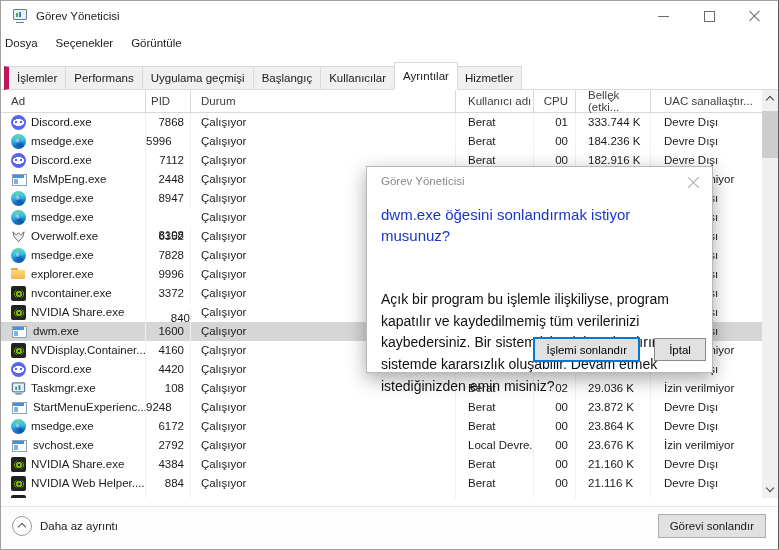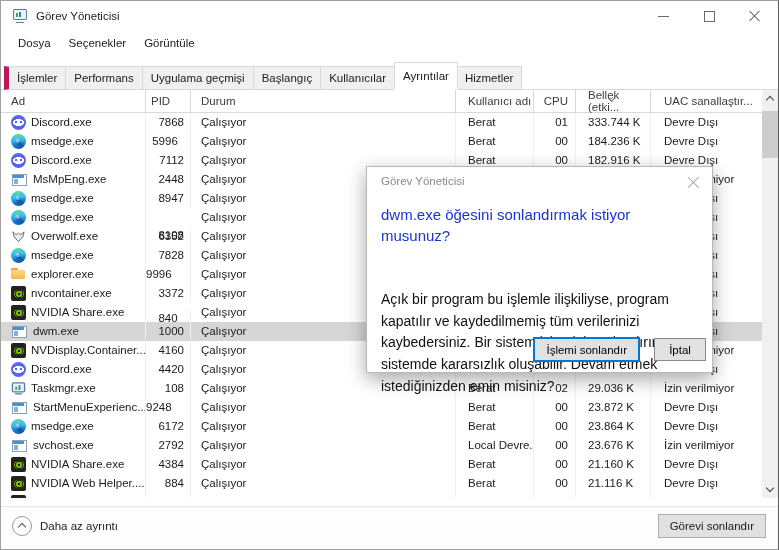--- a/index.html
+++ b/index.html
@@ -20,21 +20,21 @@
   
   .tm-ico{display:inline-block;width:16px;height:14px;position:relative;margin-left:11px;}
   .tm-ico .scr{position:absolute;top:0;left:1px;width:12px;height:9px;border:1.5px solid #5f7d95;border-radius:1px;background:#eaf3fb;}
   .tm-ico .bar1{position:absolute;left:4px;top:4px;width:2px;height:4px;background:#3fae49;}
   .tm-ico .bar2{position:absolute;left:7px;top:2.5px;width:2px;height:5.5px;background:#2d7dd2;}
   .tm-ico .std{position:absolute;left:4px;bottom:0;width:8px;height:1.5px;background:#5f7d95;}
 
   
   .menubar{position:absolute;top:30px;left:0;right:0;height:24px;display:flex;align-items:center;background:#fff;}
   .menu-item{padding:0 9px;height:100%;display:flex;align-items:center;cursor:default;}
-  .menu-item:first-child{padding-left:17px;}
+  .menu-item:first-child{padding-left:4px;}
 
   
   .tabbar{position:absolute;top:54px;left:0;right:0;height:35px;}
   .tabbar .strip{position:absolute;left:0;right:0;bottom:0;height:1px;background:#d9d9d9;}
   .tabs{position:absolute;left:3px;bottom:0;display:flex;align-items:flex-end;}
   .tab{height:22px;line-height:22px;padding:0 8px;background:#f0f0f0;border:1px solid #d9d9d9;border-left:none;cursor:default;}
   .tab:first-child{border-left:5px solid #be185d;}
   .tab.active{height:26px;line-height:26px;background:#fff;border-left:1px solid #d9d9d9;border-bottom:1px solid #fff;position:relative;z-index:2;margin:0 -1px;}
 
   
@@ -169,21 +169,21 @@
           <div class="cell" style="width: 78px; padding-left: 12px;">Berat</div>
           <div class="cell r" style="width: 42px; padding-right: 7px;">01</div>
           <div class="cell" style="width: 75px; padding-left: 12px;">333.744 K</div>
           <div class="cell" style="width: 113px; padding-left: 13px;">Devre Dışı</div>
         </div>
         <div class="prow">
           <div class="cell namecell" style="width: 145px; padding-left: 10px;">
             <span class="ic ic-edge"></span>
             <span class="nm">msedge.exe</span>
           </div>
-          <div class="cell" style="width: 45px; padding-left: 0px; text-align: center; padding-right: 6px;">5996</div>
+          <div class="cell" style="width: 45px; padding-left: 0px; text-align: left; padding-right: 6px;">5996</div>
           <div class="cell" style="width: 265px; padding-left: 10px;">Çalışıyor</div>
           <div class="cell" style="width: 78px; padding-left: 12px;">Berat</div>
           <div class="cell r" style="width: 42px; padding-right: 7px;">00</div>
           <div class="cell" style="width: 75px; padding-left: 12px;">184.236 K</div>
           <div class="cell" style="width: 113px; padding-left: 13px;">Devre Dışı</div>
         </div>
         <div class="prow">
           <div class="cell namecell" style="width: 145px; padding-left: 10px;">
             <span class="ic ic-discord"></span>
             <span class="nm">Discord.exe</span>
@@ -257,21 +257,21 @@
           <div class="cell" style="width: 78px; padding-left: 12px;"></div>
           <div class="cell r" style="width: 42px; padding-right: 7px;"></div>
           <div class="cell" style="width: 75px; padding-left: 12px;"></div>
           <div class="cell" style="width: 113px; padding-left: 13px;">Devre Dışı</div>
         </div>
         <div class="prow">
           <div class="cell namecell" style="width: 145px; padding-left: 10px;">
             <span class="ic ic-folder"></span>
             <span class="nm">explorer.exe</span>
           </div>
-          <div class="cell" style="width: 45px; padding-left: 0px; padding-right: 6px;">9996</div>
+          <div class="cell" style="width: 45px; padding-left: 0px; text-align: right; padding-right: 6px;">9996</div>
           <div class="cell" style="width: 265px; padding-left: 10px;">Çalışıyor</div>
           <div class="cell" style="width: 78px; padding-left: 12px;"></div>
           <div class="cell r" style="width: 42px; padding-right: 7px;"></div>
           <div class="cell" style="width: 75px; padding-left: 12px;"></div>
           <div class="cell" style="width: 113px; padding-left: 13px;">Devre Dışı</div>
         </div>
         <div class="prow">
           <div class="cell namecell" style="width: 145px; padding-left: 10px;">
             <span class="ic ic-nvidia"></span>
             <span class="nm">nvcontainer.exe</span>
@@ -281,33 +281,33 @@
           <div class="cell" style="width: 78px; padding-left: 12px;"></div>
           <div class="cell r" style="width: 42px; padding-right: 7px;"></div>
           <div class="cell" style="width: 75px; padding-left: 12px;"></div>
           <div class="cell" style="width: 113px; padding-left: 13px;">Devre Dışı</div>
         </div>
         <div class="prow">
           <div class="cell namecell" style="width: 145px; padding-left: 10px;">
             <span class="ic ic-nvidia"></span>
             <span class="nm">NVIDIA Share.exe</span>
           </div>
-          <div class="cell" style="width: 45px; padding-left: 0px; text-align: center;  margin-top: 12px;">840</div>
+          <div class="cell" style="width: 45px; padding-left: 0px; text-align: right;  margin-top: 12px;">840</div>
           <div class="cell" style="width: 265px; padding-left: 10px;">Çalışıyor</div>
           <div class="cell" style="width: 78px; padding-left: 12px;"></div>
           <div class="cell r" style="width: 42px; padding-right: 7px;"></div>
           <div class="cell" style="width: 75px; padding-left: 12px;"></div>
           <div class="cell" style="width: 113px; padding-left: 13px;">Devre Dışı</div>
         </div>
         <div class="prow selected">
           <div class="cell namecell" style="width: 145px; padding-left: 10px;">
             <span class="ic ic-app"></span>
             <span class="nm">dwm.exe</span>
           </div>
-          <div class="cell" style="width: 45px; padding-left: 0px; text-align: right; padding-right: 6px;">1000</div>
+          <div class="cell" style="width: 45px; padding-left: 0px; text-align: right; padding-right: 6px;">1600</div>
           <div class="cell" style="width: 265px; padding-left: 10px;">Çalışıyor</div>
           <div class="cell" style="width: 78px; padding-left: 12px;"></div>
           <div class="cell r" style="width: 42px; padding-right: 7px;"></div>
           <div class="cell" style="width: 75px; padding-left: 12px;"></div>
           <div class="cell" style="width: 113px; padding-left: 13px;">Devre Dışı</div>
         </div>
         <div class="prow">
           <div class="cell namecell" style="width: 145px; padding-left: 10px;">
             <span class="ic ic-nvidia"></span>
             <span class="nm">NVDisplay.Container...</span>

